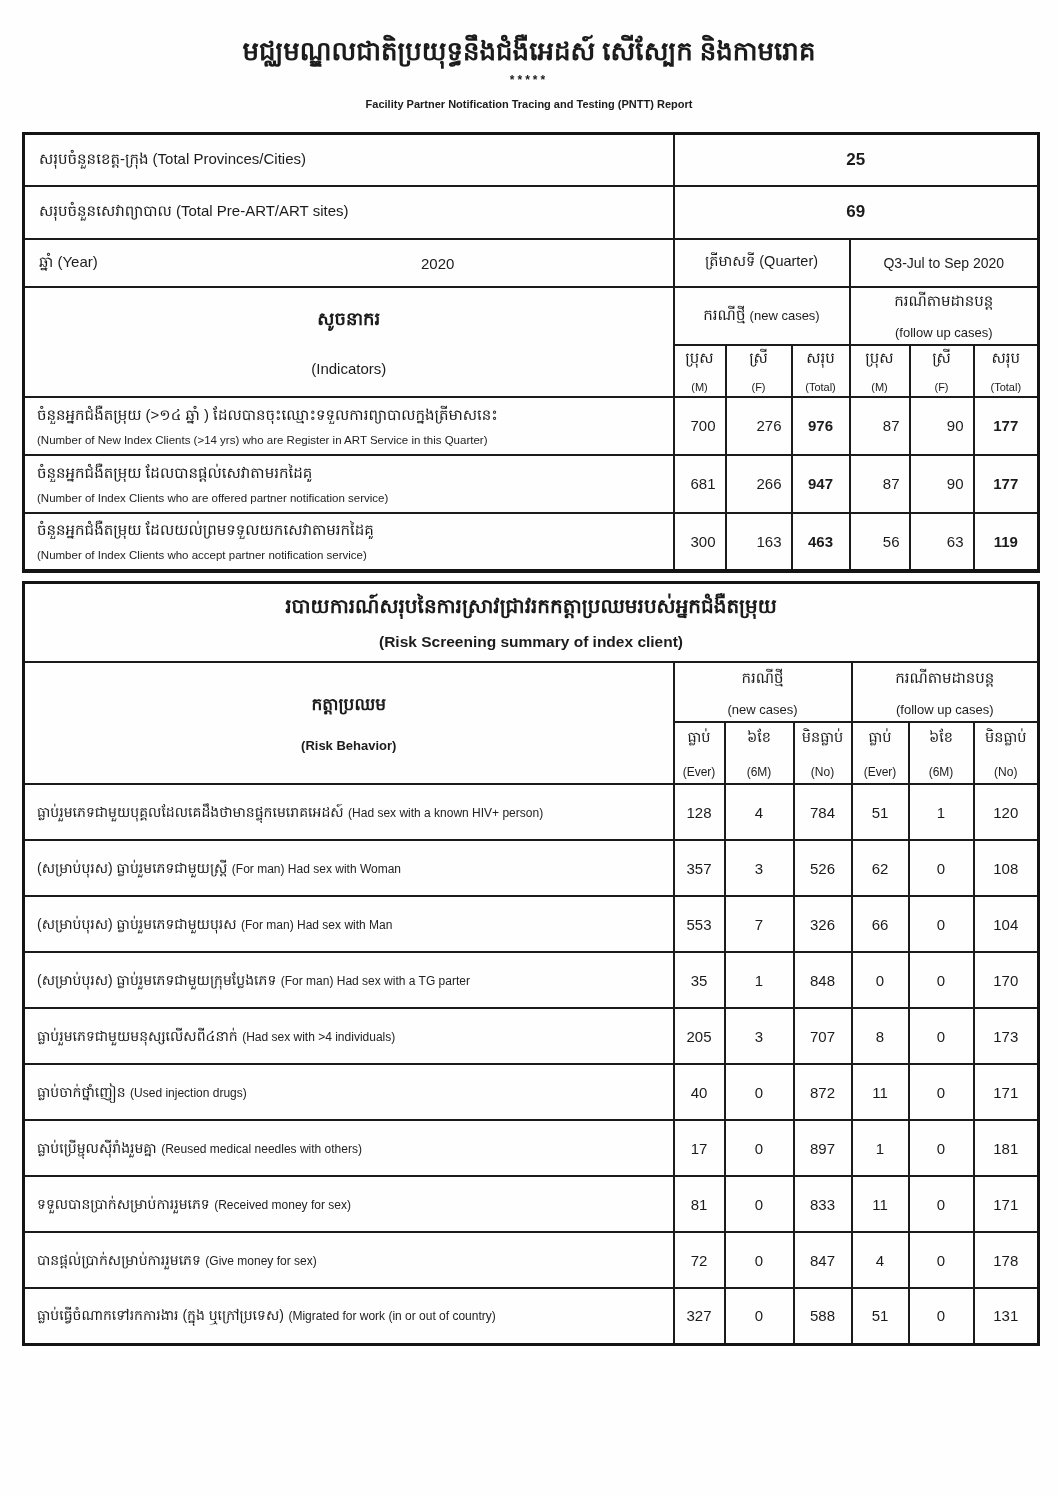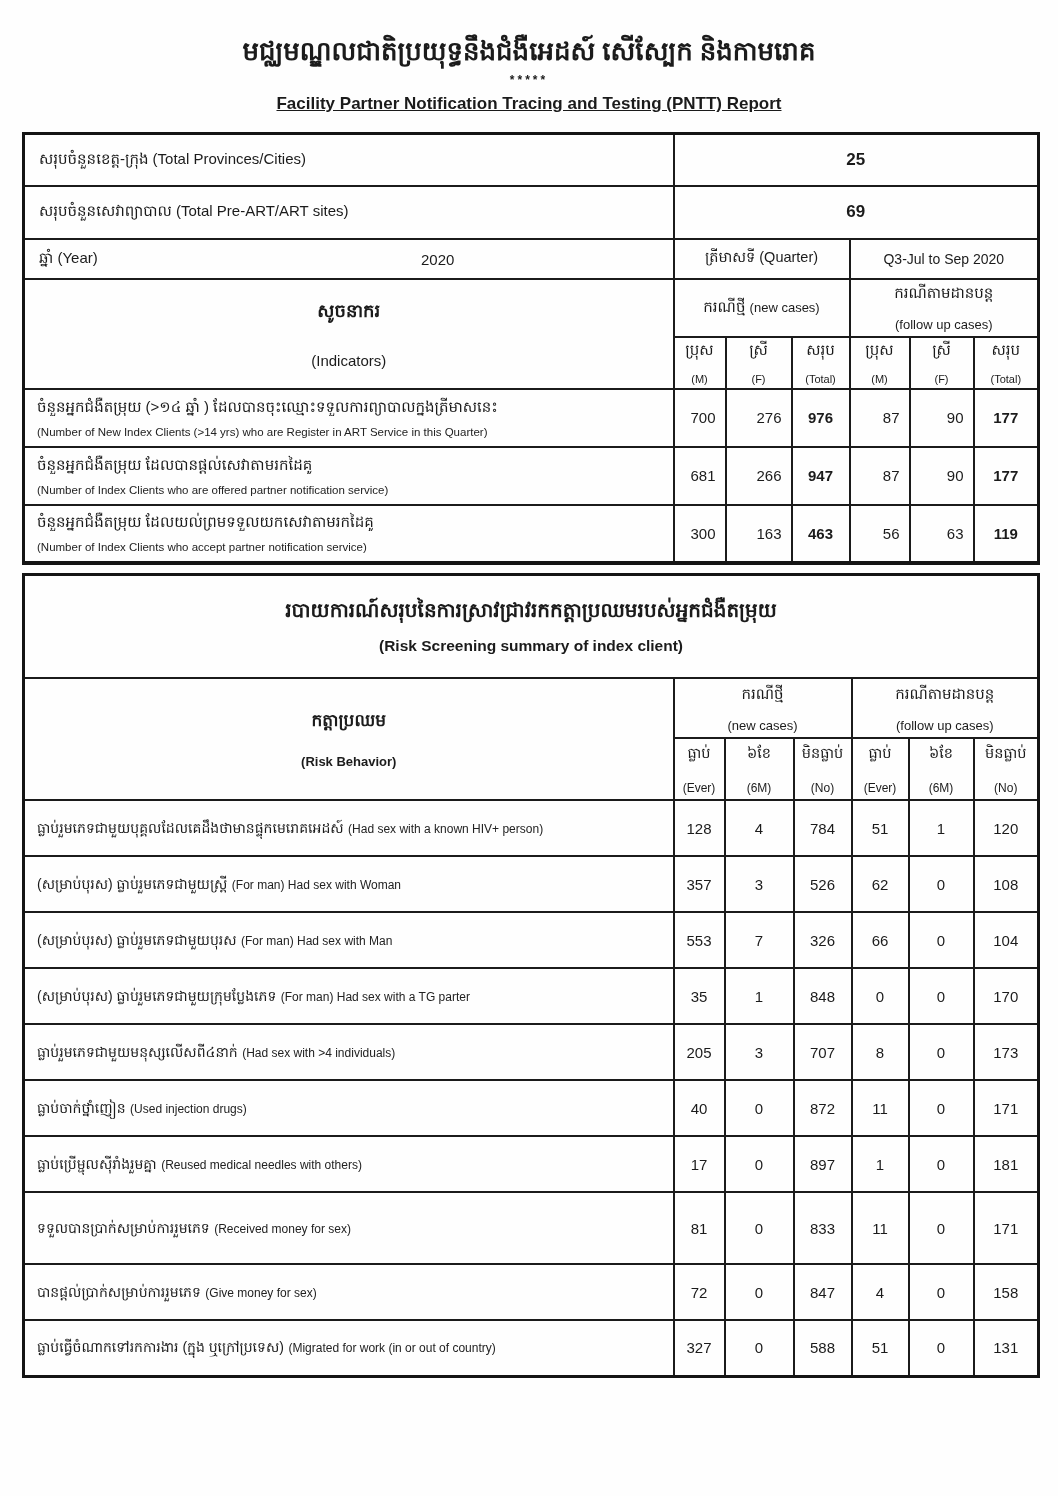--- a/index.html
+++ b/index.html
@@ -11,21 +11,21 @@
     color: #1b1b1b;
   }
   .page { position: relative; width: 1058px; height: 1496px; background: #fefefe; overflow: hidden; }
 
   
   header { text-align: center; padding-top: 34px; }
   .t-km  { font-size: 26px; font-weight: bold; line-height: 34px; }
   .t-en  { font-size: 15.5px; font-weight: bold; margin-top: 16px; line-height: 18px; }
   .stars { font-size: 12px; font-weight: bold; letter-spacing: 3px; margin-top: 6px; line-height: 12px; }
   .s-km  { font-size: 21px; font-weight: bold; margin-top: 8px; line-height: 28px; }
-  .s-en  { font-size: 17px; font-weight: bold; margin-top: 10px; line-height: 16px; text-decoration: underline; }
+  .s-en  { font-size: 11px; font-weight: bold; margin-top: 10px; line-height: 16px; }
 
   
   table { border-collapse: collapse; table-layout: fixed; margin-left: 22px; width: 1015px; }
   td { border: 2px solid #1b1b1b; vertical-align: middle; padding: 0; overflow: hidden; }
   .t1 { margin-top: 16px; border: 3px solid #141414; }
   .t1 { border-bottom-width: 4px; margin-top: 20px; }
   .t2 { margin-top: 8px; border: 3px solid #141414; }
 
   
   .lbl  { text-align: left; padding: 6px 10px 6px 14px; font-size: 15px; }
@@ -94,21 +94,21 @@
     </colgroup>
     <tbody>
       <tr style="height:52px">
         <td class="lbl">សរុបចំនួនខេត្ត-ក្រុង (Total Provinces/Cities)</td>
         <td class="bigval" colspan="6">25</td>
       </tr>
       <tr style="height:53px">
         <td class="lbl">សរុបចំនួនសេវាព្យាបាល (Total Pre-ART/ART sites)</td>
         <td class="bigval" colspan="6">69</td>
       </tr>
-      <tr style="height:40px">
+      <tr style="height:48px">
         <td class="yearcell">
           <span>ឆ្នាំ (Year)</span>
           <span class="yearval">2020</span>
         </td>
         <td class="qlbl" colspan="3">ត្រីមាសទី (Quarter)</td>
         <td class="qval" colspan="3">Q3-Jul to Sep 2020</td>
       </tr>
       <tr style="height:58px">
         <td class="indcell" rowspan="2">
           <div class="km">សូចនាករ</div>
@@ -196,21 +196,21 @@
     <colgroup>
       <col style="width:650px">
         <col style="width:51px">
         <col style="width:69px">
         <col style="width:58px">
       <col style="width:57px">
         <col style="width:65px">
         <col style="width:65px">
     </colgroup>
     <tbody>
-      <tr style="height:104px">
+      <tr style="height:80px">
         <td class="rtitle" colspan="7">
           <div class="km">របាយការណ៍សរុបនៃការស្រាវជ្រាវរកកត្តាប្រឈមរបស់អ្នកជំងឺតម្រុយ</div>
           <div class="en">(Risk Screening summary of index client)</div>
         </td>
       </tr>
       <tr style="height:60px">
         <td class="riskhead" rowspan="2">
           <div class="km">កត្តាប្រឈម</div>
           <div class="en">(Risk Behavior)</div>
         </td>
@@ -348,21 +348,21 @@
             </div>
           </td>
           <td class="num c">17</td>
           <td class="num c">0</td>
           <td class="num c">897</td>
           <td class="num c">1</td>
           <td class="num c">0</td>
           <td class="num c">181</td>
         </tr>
 
-        <tr style="height:72px">
+        <tr style="height:56px">
           <td class="rlbl">
             <div class="line">
               <span class="km">ទទួលបានប្រាក់សម្រាប់ការរួមភេទ</span>
               <span class="en">(Received money for sex)</span>
             </div>
           </td>
           <td class="num c">81</td>
           <td class="num c">0</td>
           <td class="num c">833</td>
           <td class="num c">11</td>
@@ -375,21 +375,21 @@
             <div class="line">
               <span class="km">បានផ្តល់ប្រាក់សម្រាប់ការរួមភេទ</span>
               <span class="en">(Give money for sex)</span>
             </div>
           </td>
           <td class="num c">72</td>
           <td class="num c">0</td>
           <td class="num c">847</td>
           <td class="num c">4</td>
           <td class="num c">0</td>
-          <td class="num c">158</td>
+          <td class="num c">178</td>
         </tr>
 
         <tr style="height:56px">
           <td class="rlbl">
             <div class="line">
               <span class="km">ធ្លាប់ធ្វើចំណាកទៅរកការងារ (ក្នុង ឬក្រៅប្រទេស)</span>
               <span class="en">(Migrated for work (in or out of country)</span>
             </div>
           </td>
           <td class="num c">327</td>

